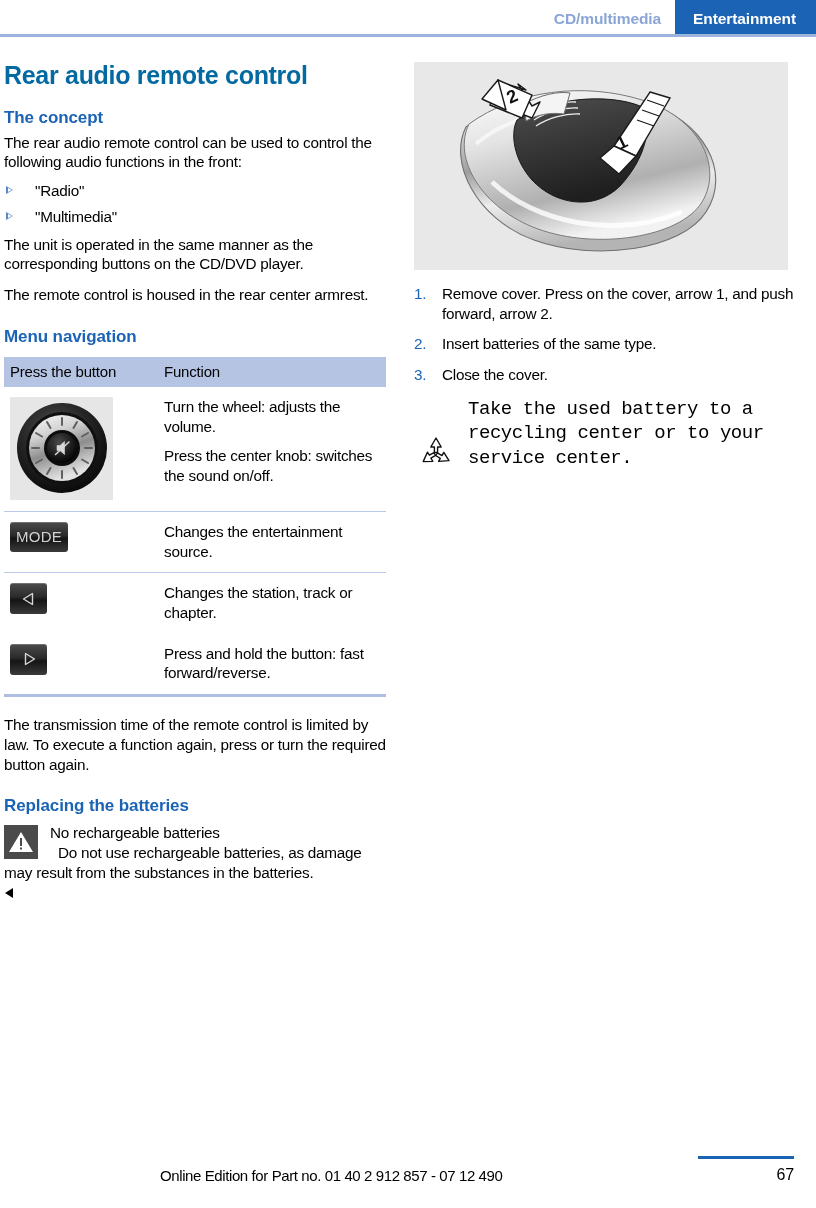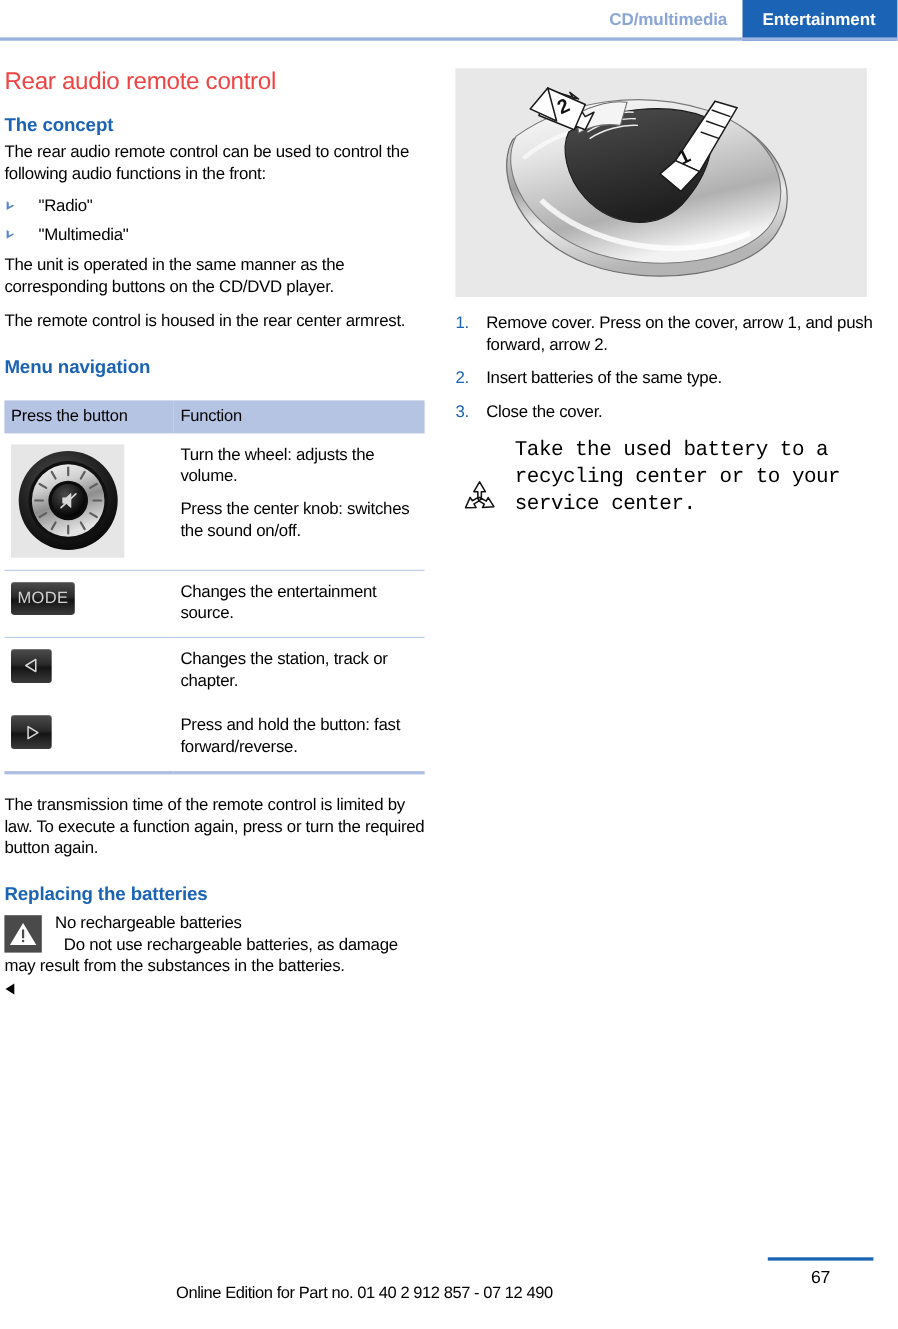--- a/index.html
+++ b/index.html
@@ -62,23 +62,23 @@
     width: 382px;
   }
   .col-right {
     position: absolute;
     top: 62px;
     left: 414px;
     width: 380px;
   }
 
   h1.title {
-    font-size: 22px;
-    font-weight: normal;
-    color: #ef4444;
+    font-size: 25px;
+    font-weight: bold;
+    color: #0369a1;
     margin: 0 0 18px 0;
     letter-spacing: -0.3px;
     line-height: 1.1;
   }
   h2.subhead {
     font-size: 17px;
     font-weight: bold;
     color: #1b63b4;
     margin: 0 0 5px 0;
     letter-spacing: -0.1px;
@@ -133,21 +133,21 @@
     width: 0; height: 0;
     border-top: 2.8px solid transparent;
     border-bottom: 2.8px solid transparent;
     border-left: 4.4px solid #ffffff;
   }
 
   
   table.nav-table {
     width: 382px;
     border-collapse: collapse;
-    margin-top: 20px;
+    margin-top: 10px;
     border-bottom: 3px solid #aebee2;
   }
   table.nav-table thead th {
     background: #b6c4e4;
     text-align: left;
     font-size: 15px;
     font-weight: normal;
     padding: 6px 6px 7px 6px;
     letter-spacing: -0.2px;
   }
@@ -282,23 +282,23 @@
     position: absolute;
     left: 160px;
     bottom: 24px;
     font-size: 15px;
     letter-spacing: -0.4px;
     color: #000;
   }
   .page-num-wrap {
     position: absolute;
     right: 22px;
-    bottom: 37px;
+    bottom: 24px;
     width: 96px;
-    text-align: center;
+    text-align: right;
   }
   .page-num-rule {
     width: 96px;
     height: 3px;
     background: #1b63b4;
     margin-bottom: 7px;
   }
   .page-num {
     font-size: 16px;
     letter-spacing: -0.2px;

